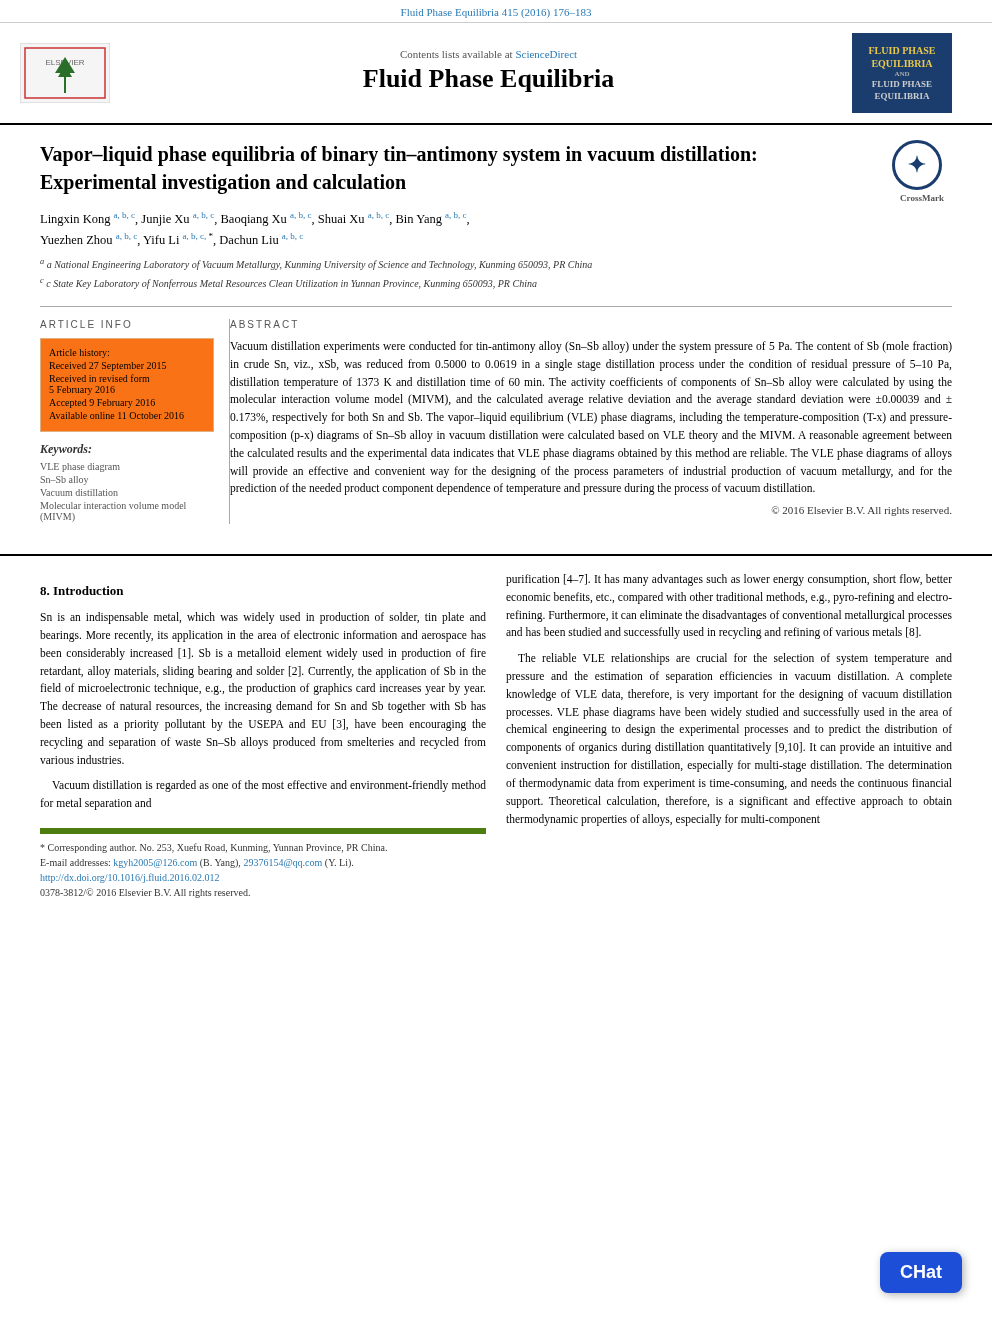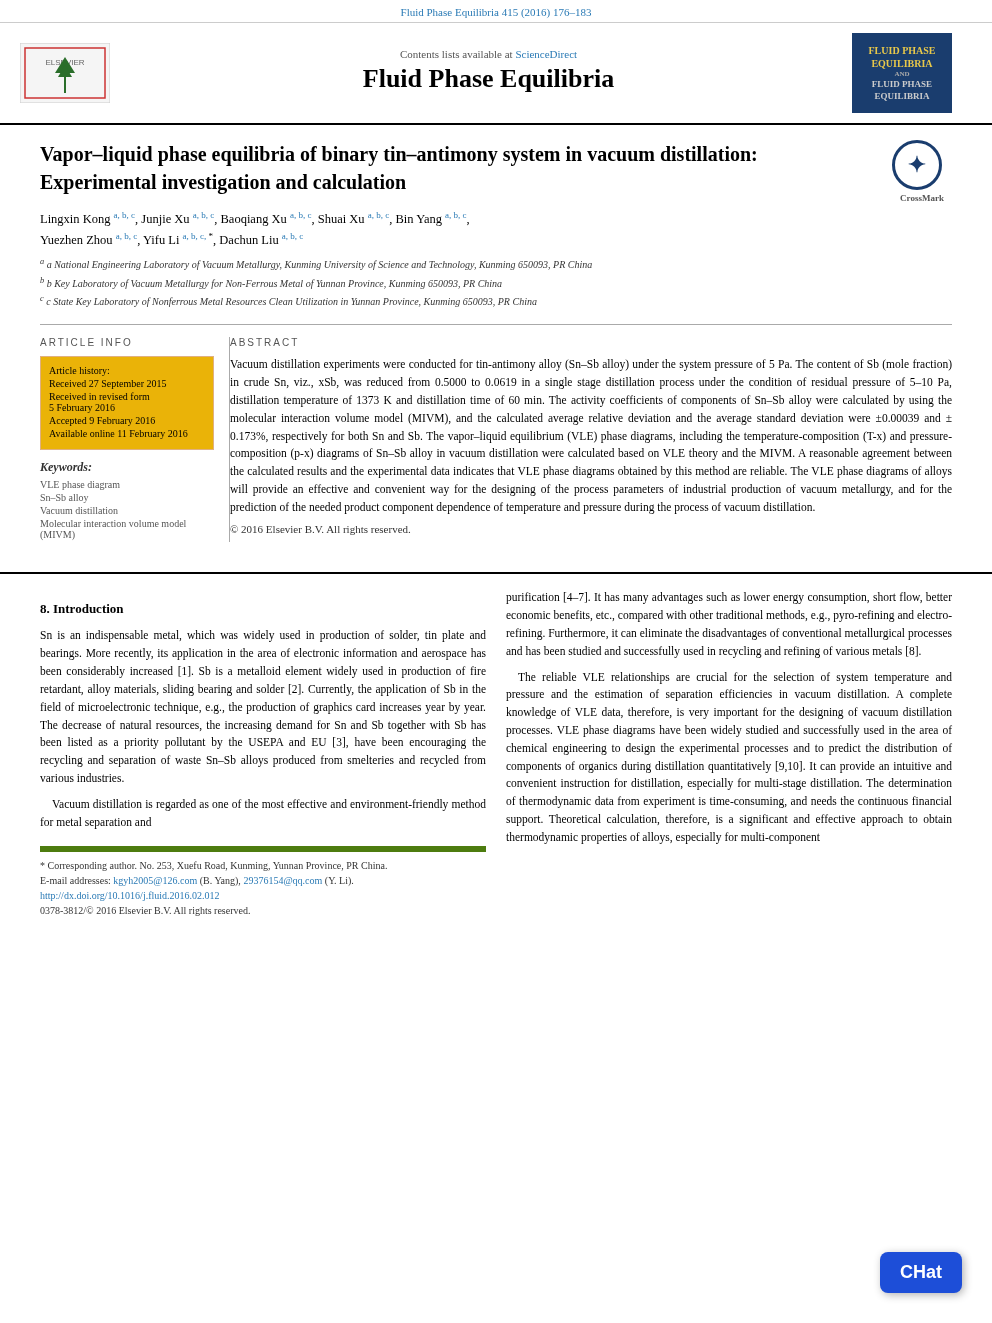--- a/index.html
+++ b/index.html
@@ -192,20 +192,21 @@
     .abstract-text {
       font-size: 11.5px;
       color: #000;
       line-height: 1.55;
       text-align: justify;
     }
     .abstract-text p {
       margin-bottom: 6px;
     }
     .copyright {
+      text-align: right;
       font-size: 11px;
       color: #333;
       margin-top: 2px;
     }
     .main-content {
       padding: 5px 40px 20px;
       border-top: 2px solid #000;
       margin-top: 10px;
     }
     .body-two-col {
@@ -241,21 +242,21 @@
       font-size: 10px;
       color: #333;
       line-height: 1.5;
     }
     .footnote-area a {
       color: #2a7ab5;
       text-decoration: none;
     }
     .article-info-box {
       border: 1px solid #e0b080;
-      background: #eab308;
+      background: #f97316;
       padding: 8px;
       margin-bottom: 10px;
       font-size: 10px;
     }
     .chat-badge {
       position: fixed;
       bottom: 30px;
       right: 30px;
       background: #1d4ed8;
       color: white;
@@ -322,21 +323,20 @@
     <span>Baoqiang Xu</span> <sup>a, b, c</sup>,
     <span>Shuai Xu</span> <sup>a, b, c</sup>,
     <span>Bin Yang</span> <sup>a, b, c</sup>,<br>
     <span>Yuezhen Zhou</span> <sup>a, b, c</sup>,
     <span>Yifu Li</span> <sup>a, b, c, <span class="star">*</span></sup>,
     <span>Dachun Liu</span> <sup>a, b, c</sup>
   </div>
 
   <div class="affiliations">
     <div><sup>a</sup> <span>a National Engineering Laboratory of Vacuum Metallurgy, Kunming University of Science and Technology, Kunming 650093, PR China</span></div>
-    <div><sup>b</sup> <span>b Key Laboratory of Vacuum Metallurgy for Non-Ferrous Metal of Yunnan Province, Kunming 650093, PR China</span></div>
     <div><sup>c</sup> <span>c State Key Laboratory of Nonferrous Metal Resources Clean Utilization in Yunnan Province, Kunming 650093, PR China</span></div>
   </div>
 
   <div class="two-col">
 
     <div class="article-info-col">
       <div class="section-label">ARTICLE INFO</div>
       <div class="article-info-box">
         <div class="hist-entry">
           <span class="hist-label">Article history:</span>
@@ -345,21 +345,21 @@
           <span>Received</span> <span>27 September 2015</span>
         </div>
         <div class="hist-entry">
           <span>Received in revised form</span><br>
           <span>5 February 2016</span>
         </div>
         <div class="hist-entry">
           <span>Accepted</span> <span>9 February 2016</span>
         </div>
         <div class="hist-entry">
-          <span>Available online</span> <span>11 February 2016</span>
+          <span>Available online</span> <span>11 October 2016</span>
         </div>
       </div>
       <div class="keywords-section">
         <div class="keywords-label">Keywords:</div>
         <div class="keyword-item">VLE phase diagram</div>
         <div class="keyword-item">Sn–Sb alloy</div>
         <div class="keyword-item">Vacuum distillation</div>
         <div class="keyword-item">Molecular interaction volume model (MIVM)</div>
       </div>
     </div>

